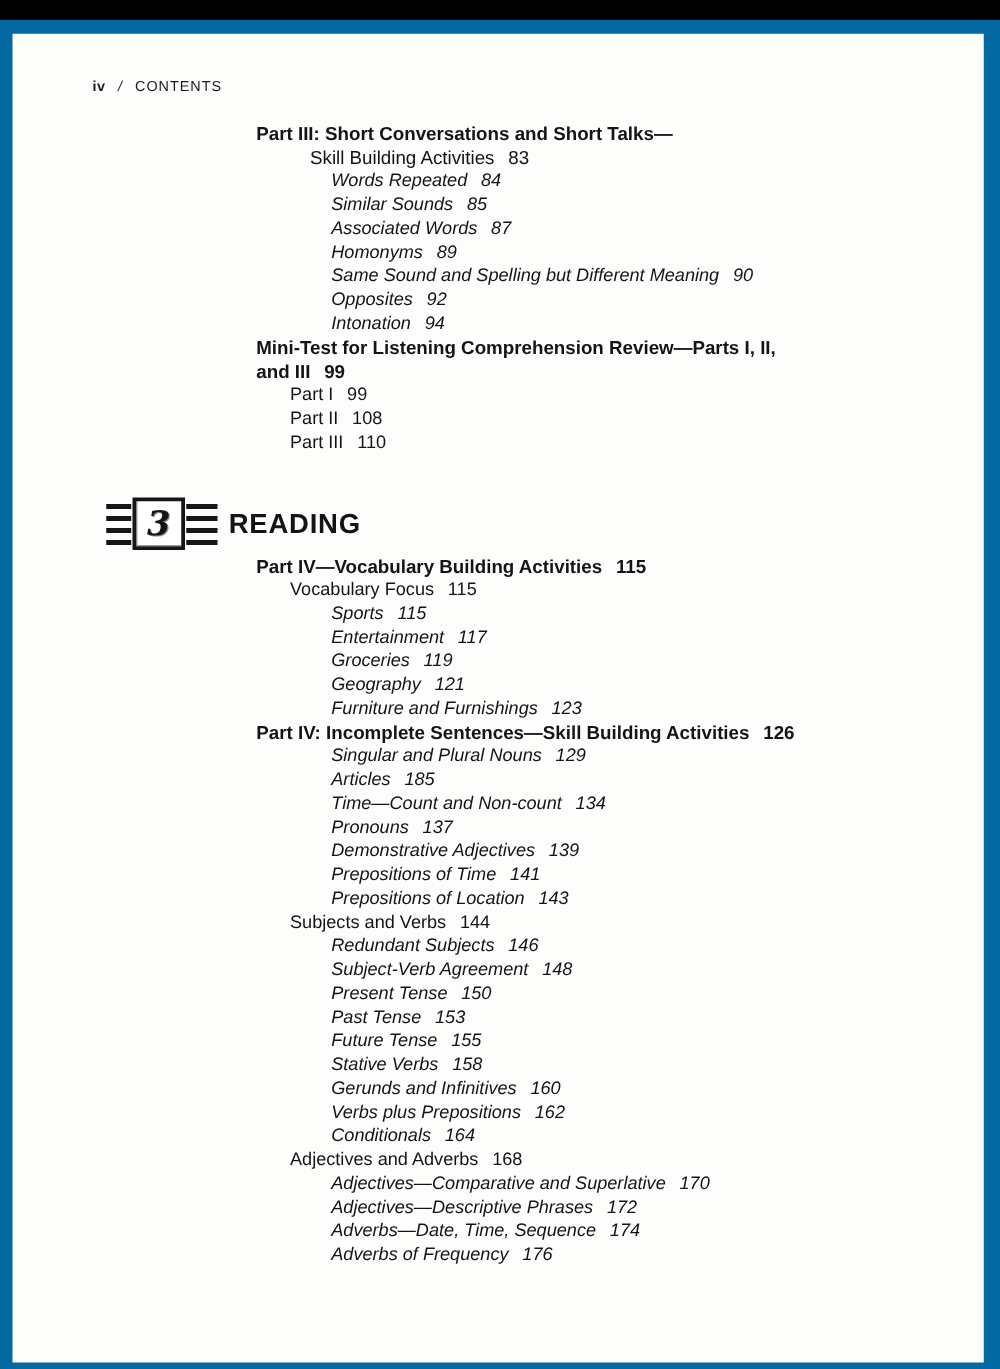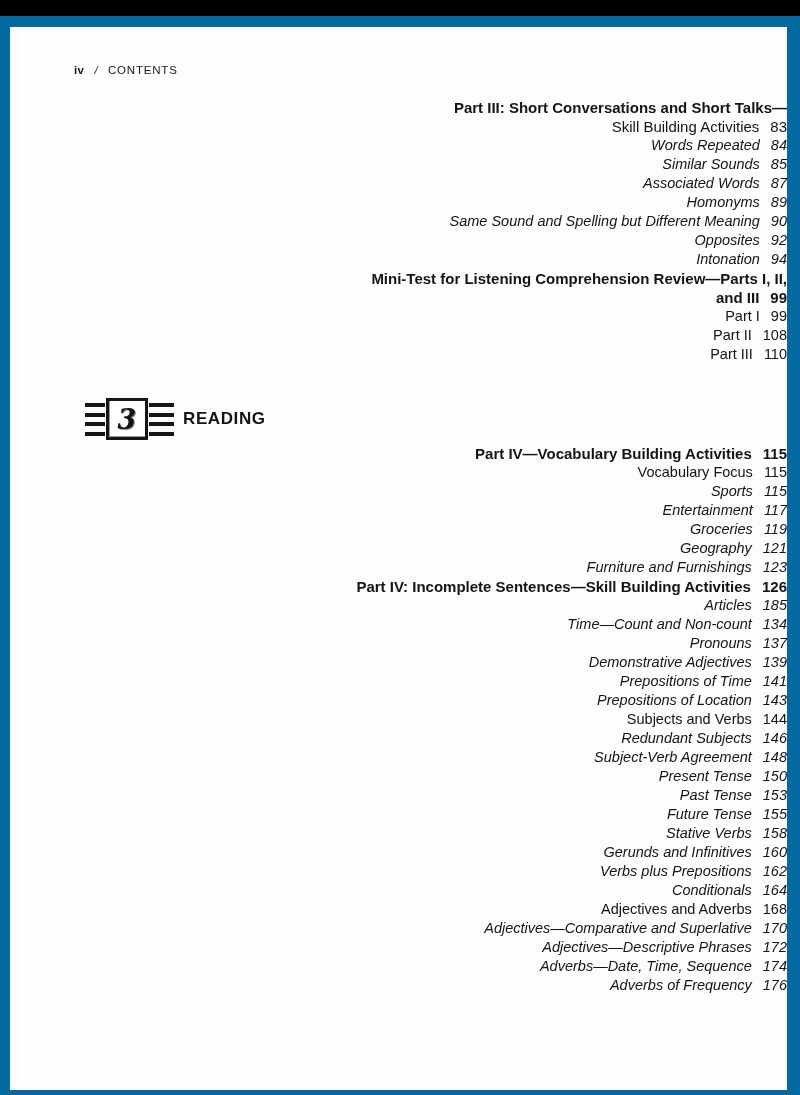--- a/index.html
+++ b/index.html
@@ -28,21 +28,20 @@
   }
   .running-header .folio { font-weight: bold; margin-right: 10px; }
   .running-header .sep { margin-right: 10px; font-style: italic; }
   .running-header .hdr-title { letter-spacing: 0.8px; }
 
   .toc { margin-left: 195px; margin-top: 22px; }
   .toc-entry {
     line-height: 19px;
     font-size: 14.5px;
     white-space: nowrap;
-    text-align: right;
   }
   .level-part      { font-weight: 700; font-size: 15px; }
   .level-part-cont { font-weight: 400; font-size: 15px; margin-left: 43px; }
   .level-sub       { margin-left: 27px; }
   .level-item      { margin-left: 60px; font-style: italic; }
   .entry-page { margin-left: 11px; }
 
   .chapter-marker {
     display: flex;
     align-items: center;
@@ -66,21 +65,21 @@
   }
   .chapter-number {
     font-family: "DejaVu Serif", serif;
     font-weight: bold;
     font-style: italic;
     font-size: 27px;
     line-height: 1;
     text-shadow: 1px 1px 0 #8d8d8d;
   }
   .chapter-title {
-    font-size: 17px;
+    font-size: 22px;
     font-weight: 700;
     margin-left: 9px;
     letter-spacing: 0.6px;
   }
   .toc.reading { margin-top: 3px; }
 </style>
 </head>
 <body>
 
 <div class="scan-frame">
@@ -118,20 +117,21 @@
 
     <div class="toc reading" id="reading-toc">
         <div class="toc-entry level-part"><span class="entry-text">Part IV—Vocabulary Building Activities</span><span class="entry-page">115</span></div>
         <div class="toc-entry level-sub"><span class="entry-text">Vocabulary Focus</span><span class="entry-page">115</span></div>
         <div class="toc-entry level-item"><span class="entry-text">Sports</span><span class="entry-page">115</span></div>
         <div class="toc-entry level-item"><span class="entry-text">Entertainment</span><span class="entry-page">117</span></div>
         <div class="toc-entry level-item"><span class="entry-text">Groceries</span><span class="entry-page">119</span></div>
         <div class="toc-entry level-item"><span class="entry-text">Geography</span><span class="entry-page">121</span></div>
         <div class="toc-entry level-item"><span class="entry-text">Furniture and Furnishings</span><span class="entry-page">123</span></div>
         <div class="toc-entry level-part"><span class="entry-text">Part IV: Incomplete Sentences—Skill Building Activities</span><span class="entry-page">126</span></div>
+        <div class="toc-entry level-item"><span class="entry-text">Singular and Plural Nouns</span><span class="entry-page">129</span></div>
         <div class="toc-entry level-item"><span class="entry-text">Articles</span><span class="entry-page">185</span></div>
         <div class="toc-entry level-item"><span class="entry-text">Time—Count and Non-count</span><span class="entry-page">134</span></div>
         <div class="toc-entry level-item"><span class="entry-text">Pronouns</span><span class="entry-page">137</span></div>
         <div class="toc-entry level-item"><span class="entry-text">Demonstrative Adjectives</span><span class="entry-page">139</span></div>
         <div class="toc-entry level-item"><span class="entry-text">Prepositions of Time</span><span class="entry-page">141</span></div>
         <div class="toc-entry level-item"><span class="entry-text">Prepositions of Location</span><span class="entry-page">143</span></div>
         <div class="toc-entry level-sub"><span class="entry-text">Subjects and Verbs</span><span class="entry-page">144</span></div>
         <div class="toc-entry level-item"><span class="entry-text">Redundant Subjects</span><span class="entry-page">146</span></div>
         <div class="toc-entry level-item"><span class="entry-text">Subject-Verb Agreement</span><span class="entry-page">148</span></div>
         <div class="toc-entry level-item"><span class="entry-text">Present Tense</span><span class="entry-page">150</span></div>

